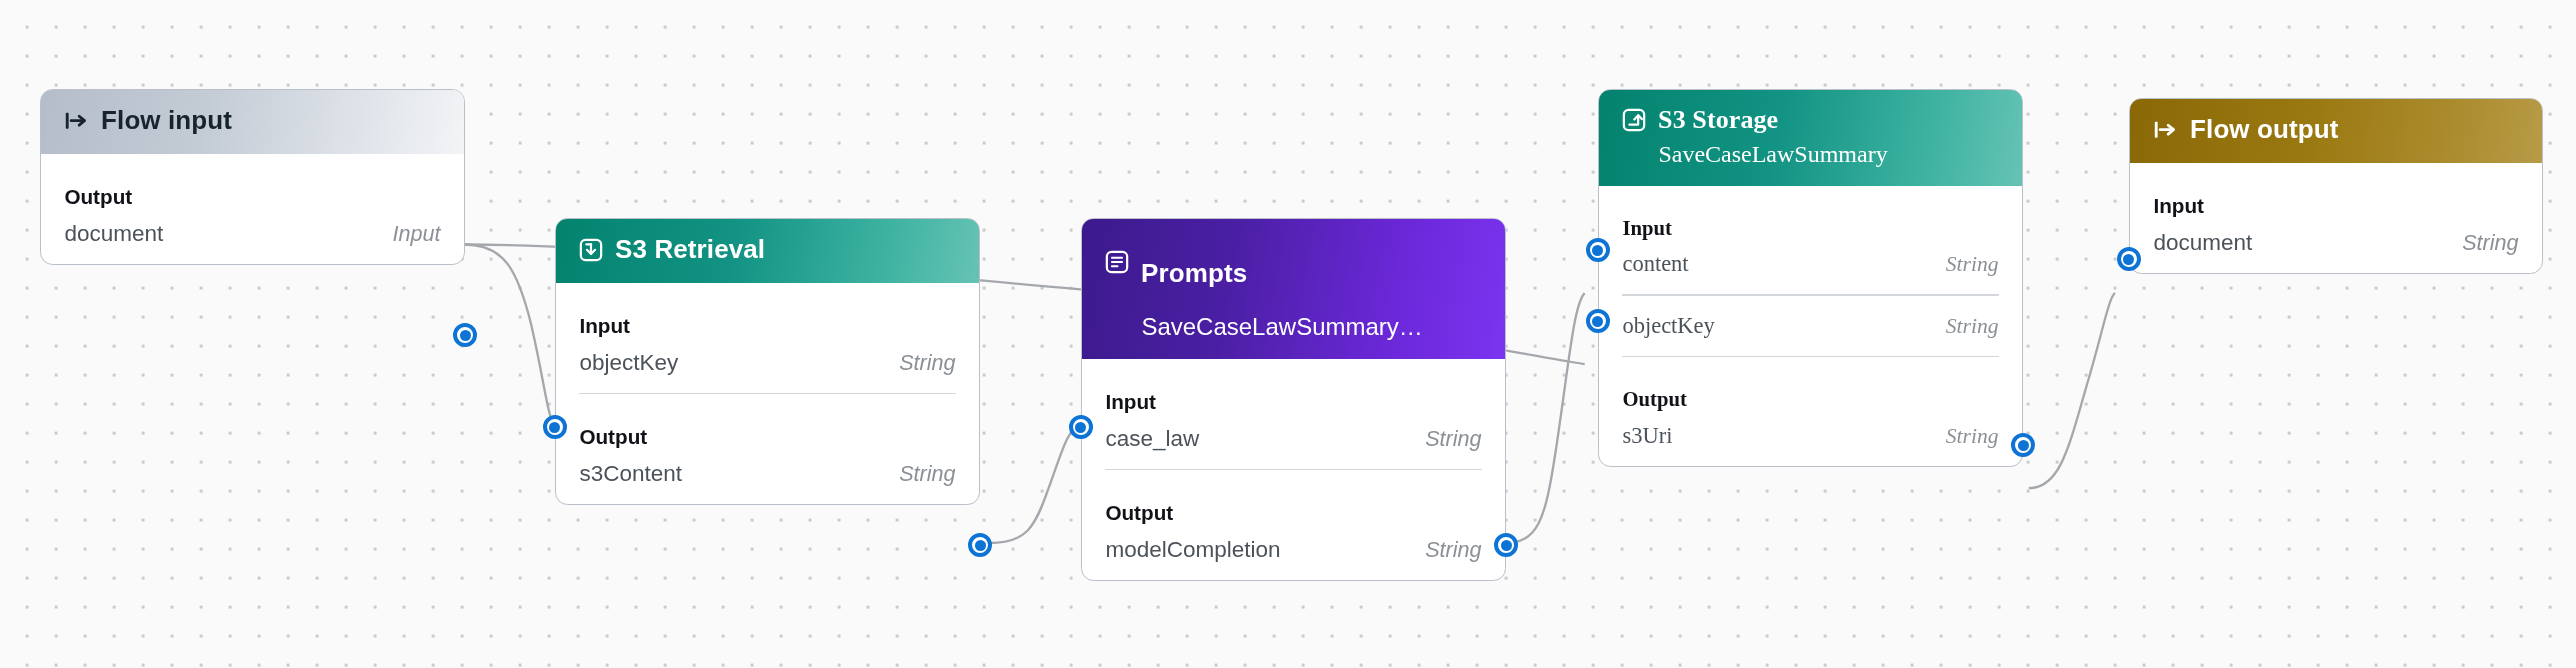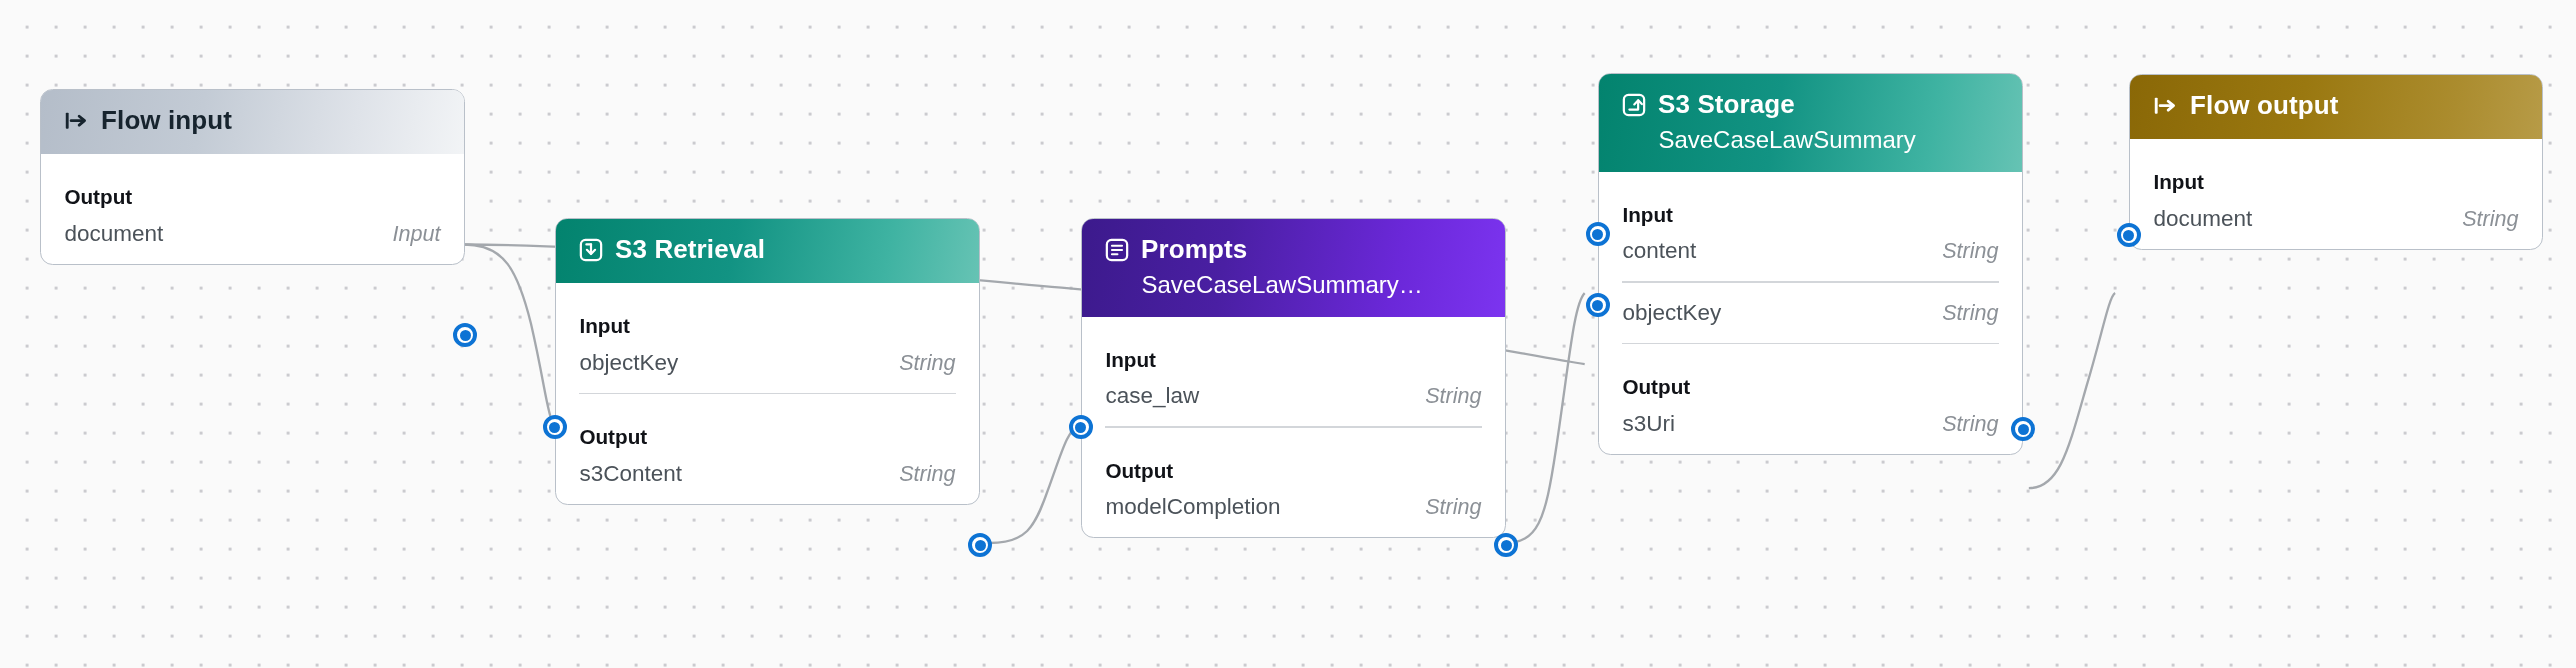--- a/index.html
+++ b/index.html
@@ -71,21 +71,21 @@
   .hdr-flow-input .node-type { color: #17242e; }
 
   .hdr-teal {
     background: linear-gradient(100deg, #03836e 0%, #129383 42%, #3fb3a2 78%, #66c3b4 100%);
   }
   .hdr-teal .node-type, .hdr-teal .node-subtitle { color: #ffffff; }
 
   .hdr-purple {
     background: linear-gradient(100deg, #3c1a8c 0%, #4a1fa3 34%, #6b28d9 74%, #7c34f0 100%);
   }
-  .hdr-purple .node-type, .hdr-purple .node-subtitle { color: #ffffff; }
+  .hdr-purple .node-type, .hdr-purple .node-subtitle { color: #ffffff; margin-top: 24px; }
 
   .hdr-gold {
     background: linear-gradient(100deg, #8a6807 0%, #9a7810 42%, #ab8c2e 78%, #b79b47 100%);
   }
   .hdr-gold .node-type, .hdr-gold .node-subtitle { color: #ffffff; }
 
   .node-body { padding: 0 23.4px; }
   .section-label {
     font-size: 20.7px;
     font-weight: bold;
@@ -223,21 +223,21 @@
       <div class="section-label">Output</div>
       <div class="field-row">
         <span class="field-name">modelCompletion</span>
         <span class="field-type">String</span>
       </div>
     </div>
     <div class="port" style="left:-13.5px; top:196px;"></div>
     <div class="port" style="left:412px; top:314px;"></div>
   </div>
 
-  <div class="node" id="n-s3-storage" style="left:1598px; top:73px; width:425px;">
+  <div class="node" id="n-s3-storage" style="left:1598px; top:89px; width:425px;font-family:Liberation Serif, serif;">
     <div class="node-header hdr-teal">
       <div class="node-header-row">
         <span class="hdr-icon">
           <svg width="24" height="24" viewBox="0 0 26 26">
             <rect x="2" y="2" width="22" height="22" rx="5" fill="none" stroke="#ffffff" stroke-width="2.4"></rect>
             <path d="M8 18 H17.5 V8.2" fill="none" stroke="#ffffff" stroke-width="2.4" stroke-linecap="round" stroke-linejoin="round"></path>
             <path d="M13.3 12.4 L17.6 7.9 L21.5 12" fill="none" stroke="#ffffff" stroke-width="2.4" stroke-linecap="round" stroke-linejoin="round"></path>
           </svg>
         </span>
         <span class="node-type">S3 Storage</span>
@@ -260,21 +260,21 @@
       <div class="field-row">
         <span class="field-name">s3Uri</span>
         <span class="field-type">String</span>
       </div>
     </div>
     <div class="port" style="left:-13.5px; top:148px;"></div>
     <div class="port" style="left:-13.5px; top:219px;"></div>
     <div class="port" style="left:412px; top:343px;"></div>
   </div>
 
-  <div class="node" id="n-flow-output" style="left:2129px; top:74px; width:414px;">
+  <div class="node" id="n-flow-output" style="left:2129px; top:98px; width:414px;">
     <div class="node-header hdr-gold">
       <div class="node-header-row">
         <span class="hdr-icon">
           <svg width="25" height="23.4" viewBox="0 0 28 26">
             <rect x="2" y="4" width="3.2" height="18" rx="1" fill="#ffffff"></rect>
             <path d="M8 13 H22" stroke="#ffffff" stroke-width="3.2" stroke-linecap="round"></path>
             <path d="M17 8 L23 13 L17 18" fill="none" stroke="#ffffff" stroke-width="3.2" stroke-linecap="round" stroke-linejoin="round"></path>
           </svg>
         </span>
         <span class="node-type">Flow output</span>

